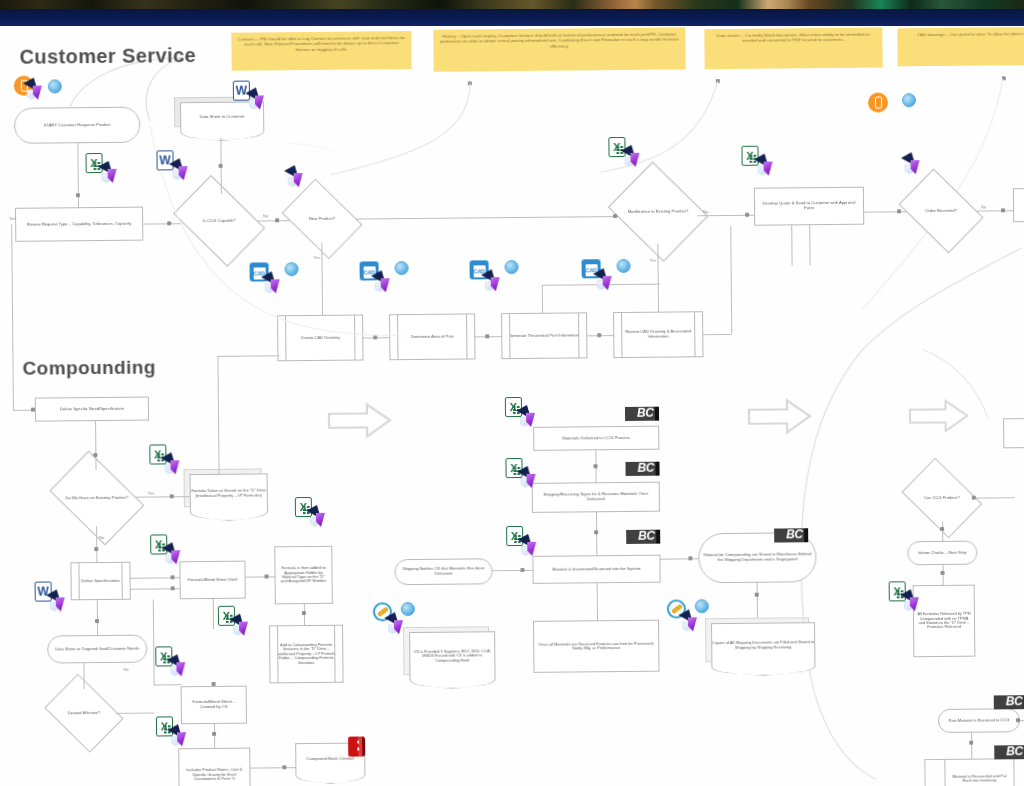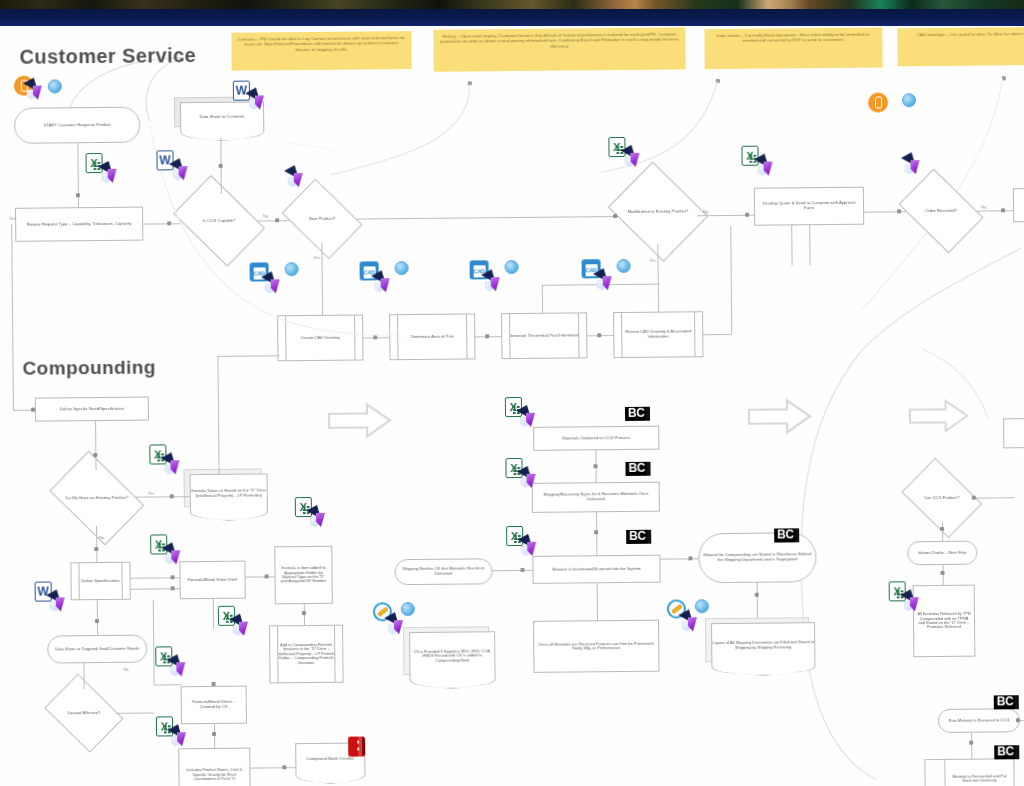--- a/index.html
+++ b/index.html
@@ -199,24 +199,25 @@
   .ic-binder{
     width:17px;height:20px;background:#cc1111;border-radius:2px 3px 3px 2px;
     border-right:3px solid #7d0a0a;position:relative;
     box-shadow:inset -4px 0 0 #e03a3a;
   }
   .ic-binder::before{
     content:""; position:absolute; right:3px; top:4px; width:2.5px; height:2.5px;
     border-radius:50%; background:#fff; box-shadow:0 7px 0 #fff;
   }
   .ic-bc{
-    background:#000000; color:#ffffff; font-weight:bold;
+    background:#404040; color:#ffffff; font-weight:bold;
     font-size:12px; line-height:13px; letter-spacing:-.5px;
-    padding:0 2px 1px 3px; border-right:4px solid #111111;
+    padding:0 2px 1px 12px; border-right:4px solid #111111;
     filter:blur(0.3px);
+    font-style:italic;
   }
 
   
   .cursorflag{ position:absolute; width:24px; height:22px; filter:blur(0.35px); }
   .cursorflag .arrow{
     position:absolute; left:0; top:0; width:0;height:0;
     border-left:9px solid transparent; border-right:3px solid transparent;
     border-top:14px solid #14204f;
     transform:rotate(-28deg);
   }

